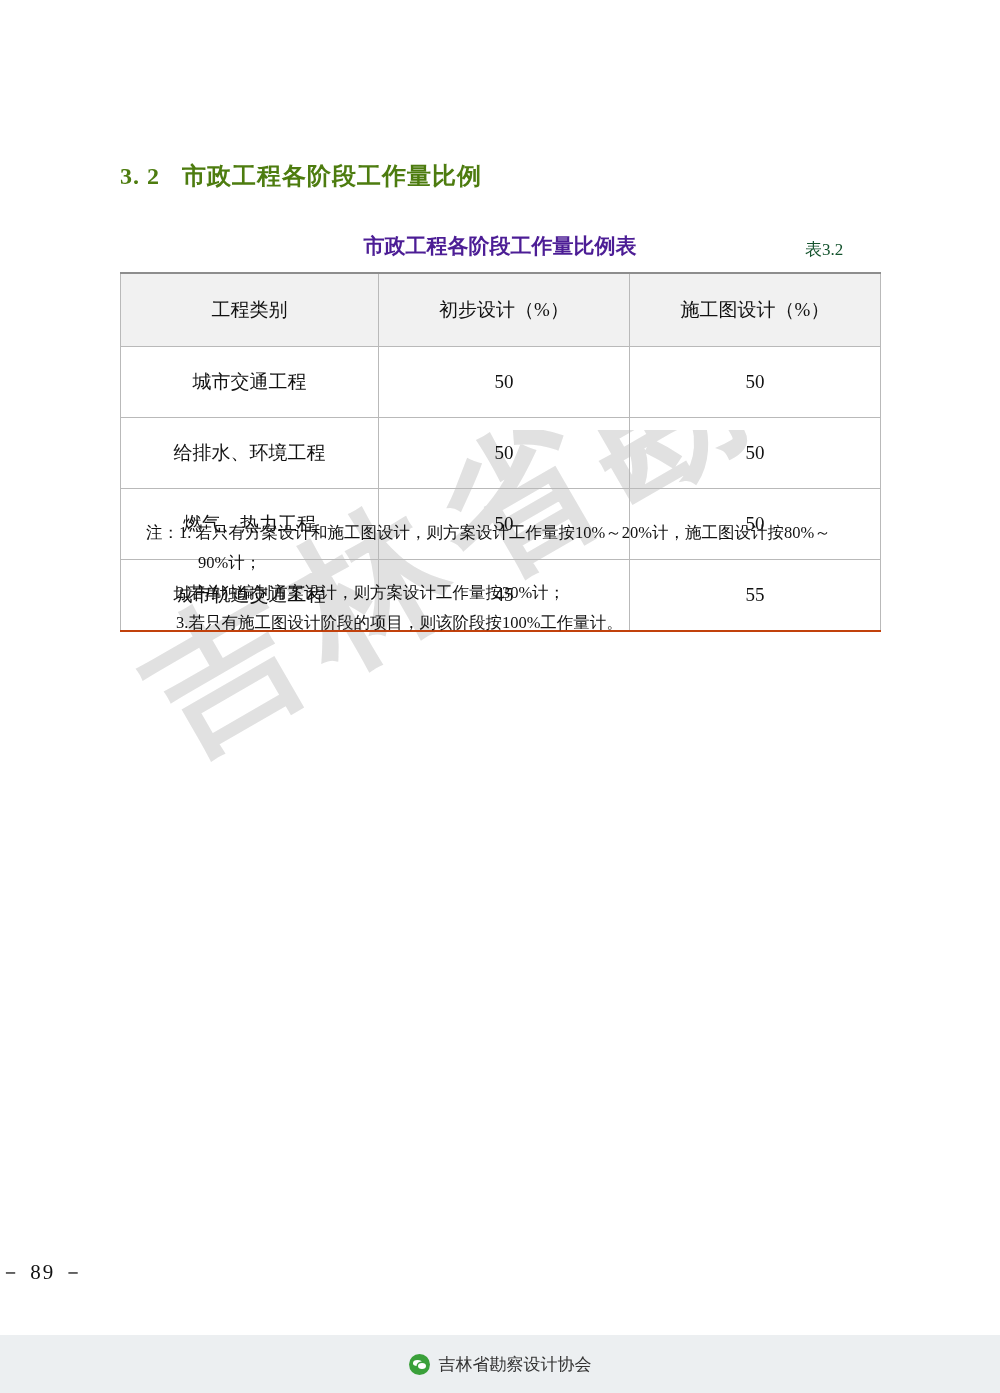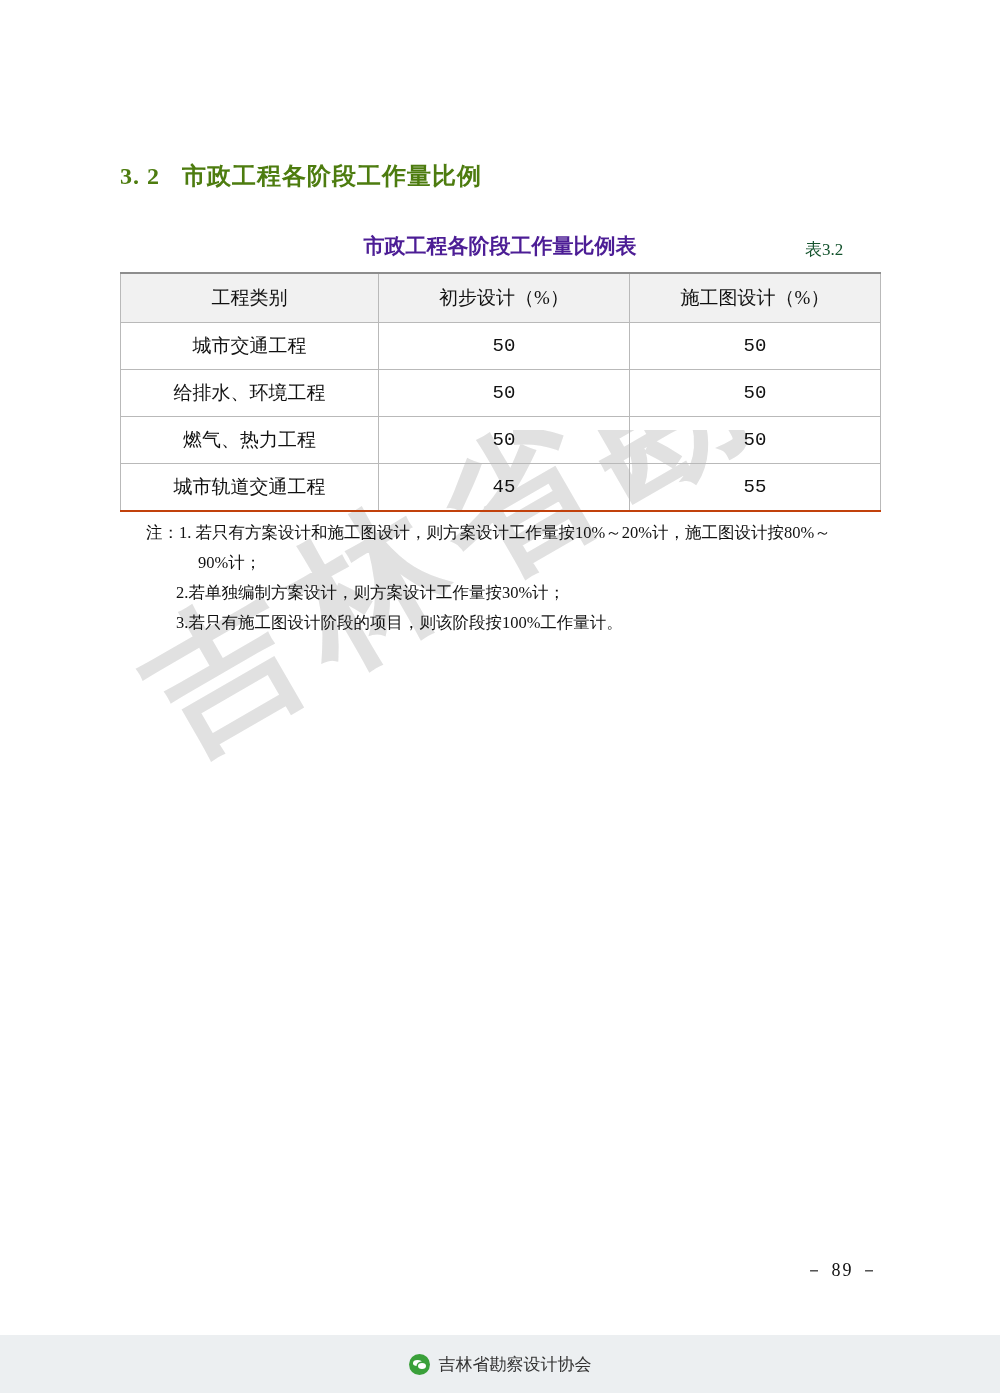--- a/index.html
+++ b/index.html
@@ -98,34 +98,34 @@
   .tbl col.c1 { width: 258px; }
   .tbl col.c2 { width: 251px; }
   .tbl col.c3 { width: 251px; }
 
   .tbl th, .tbl td {
     border: 1px solid #b9b9b9;
     text-align: center;
     font-size: 19px;
     color: #111;
     height: 46px;
-    padding: 0;
+    padding: 12px;
     font-weight: normal;
   }
   .tbl thead th {
     background: #f1f1f1;
     height: 48px;
     border-top: 2px solid #8d8d8d;
     border-bottom: 1px solid #b9b9b9;
   }
   .tbl tbody tr:last-child td {
     border-bottom: 2px solid #c2410c;
   }
   .tbl td.num {
-    font-family: Liberation Mono, monospace;
+    font-family: Liberation Serif, serif;
     border-radius: 13px;
   }
 
   
   .notes {
     position: absolute;
     left: 120px;
     top: 518px;
     width: 760px;
     font-size: 16.5px;
@@ -142,22 +142,21 @@
   .notes .line {
     padding-left: 56px;
   }
 
   
   .page-number {
     position: absolute;
     left: 0;
     top: 1258px;
     width: 880px;
-    text-align: right;
-    font-size: 18px;
+    font-size: 21px;
     color: #111;
     letter-spacing: 2px;
   }
 
   
   .footer {
     position: absolute;
     left: 0;
     bottom: 0;
     width: 1000px;

